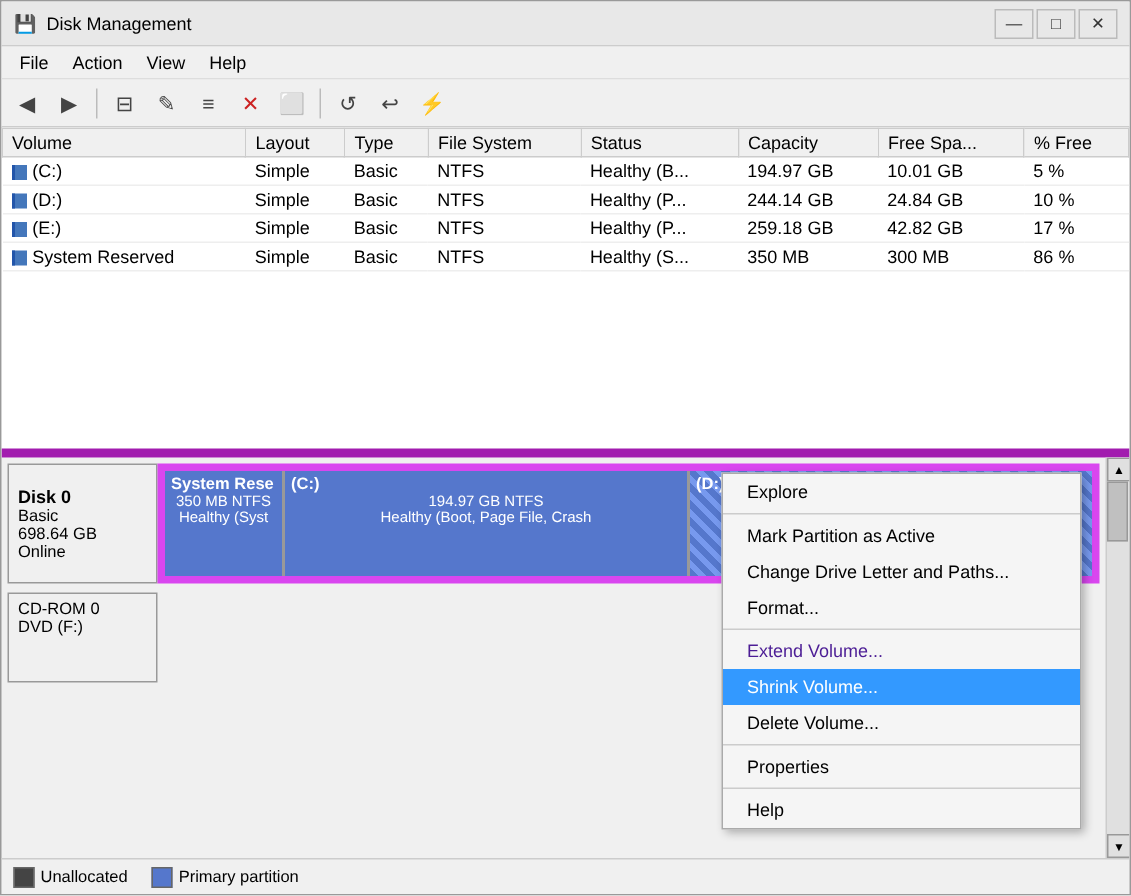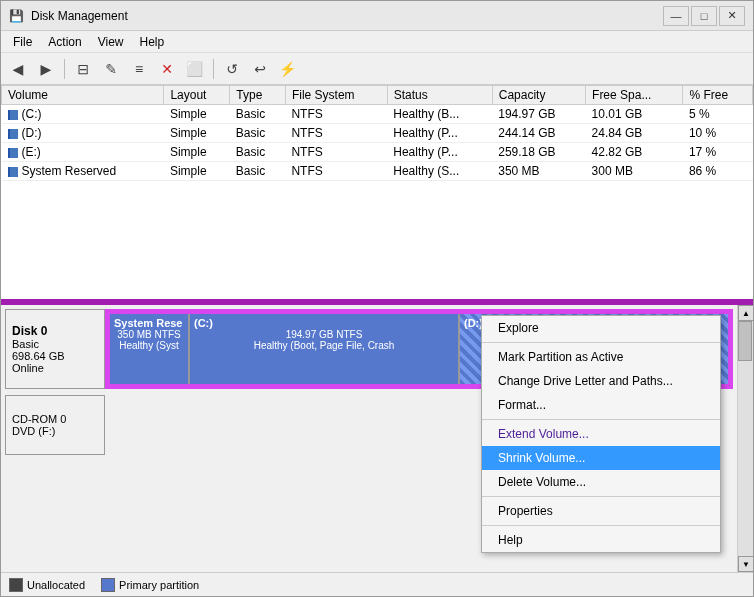--- a/index.html
+++ b/index.html
@@ -214,21 +214,21 @@
     }
     .cd-info {
       width: 100px;
       min-width: 100px;
       background: #f0f0f0;
       border: 1px solid #999;
       padding: 4px 6px;
       font-size: 11px;
       display: flex;
       flex-direction: column;
-      justify-content: center;
+      justify-content: flex-start;
     }
     .cd-partition-area {
       flex: 1;
       border: 1px solid #999;
       background: #ddd;
       display: flex;
       align-items: center;
       padding: 0 8px;
       font-size: 11px;
       color: #555;

